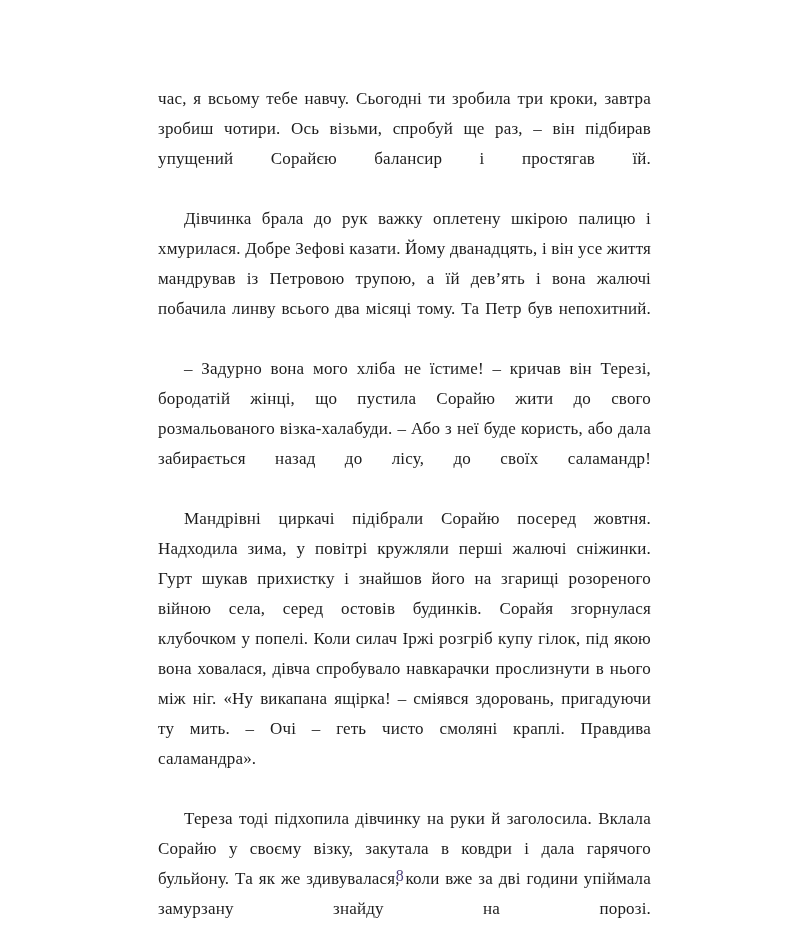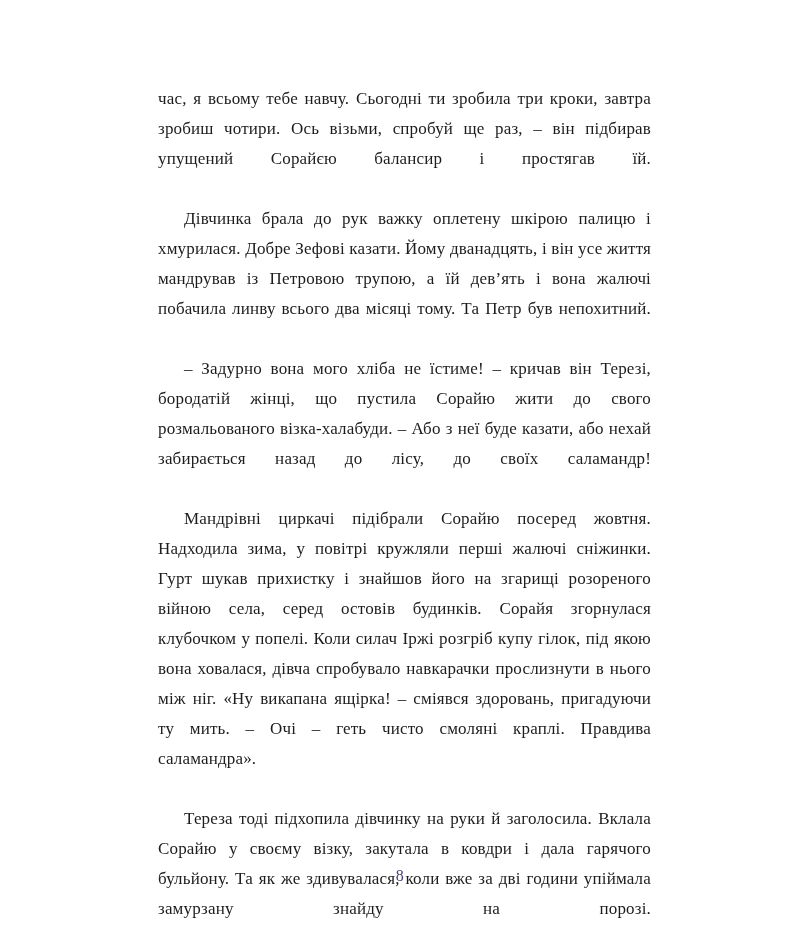--- a/index.html
+++ b/index.html
@@ -73,21 +73,21 @@
   }
 </style>
 </head>
 <body>
 
 <div id="page">
 
   <div id="text-column">
     <p class="para continued">час, я всьому тебе навчу. Сьогодні ти зробила три кроки, завтра зробиш чотири. Ось візьми, спробуй ще раз, – він підбирав упущений Сорайєю балансир і простягав їй.</p>
     <p class="para">Дівчинка брала до рук важку оплетену шкірою палицю і хмурилася. Добре Зефові казати. Йому дванадцять, і він усе життя мандрував із Петровою трупою, а їй дев’ять і вона жалючі побачила линву всього два місяці тому. Та Петр був непохитний.</p>
-    <p class="para">– Задурно вона мого хліба не їстиме! – кричав він Терезі, бородатій жінці, що пустила Сорайю жити до свого розмальованого візка-халабуди. – Або з неї буде казати, або нехай забирається назад до лісу, до своїх саламандр!</p>
+    <p class="para">– Задурно вона мого хліба не їстиме! – кричав він Терезі, бородатій жінці, що пустила Сорайю жити до свого розмальованого візка-халабуди. – Або з неї буде користь, або дала забирається назад до лісу, до своїх саламандр!</p>
     <p class="para">Мандрівні циркачі підібрали Сорайю посеред жовтня. Надходила зима, у повітрі кружляли перші жалючі сніжинки. Гурт шукав прихистку і знайшов його на згарищі розореного війною села, серед остовів будинків. Сорайя згорнулася клубочком у попелі. Коли силач Іржі розгріб купу гілок, під якою вона ховалася, дівча спробувало навкарачки прослизнути в нього між ніг. «Ну викапана ящірка! – сміявся здоровань, пригадуючи ту мить. – Очі – геть чисто смоляні краплі. Правдива саламандра».</p>
     <p class="para">Тереза тоді підхопила дівчинку на руки й заголосила. Вклала Сорайю у своєму візку, закутала в ковдри і дала гарячого бульйону. Та як же здивувалася, коли вже за дві години упіймала замурзану знайду на порозі.</p>
 
   </div>
 
   <div id="folio">8</div>
 
 </div>
 
 </body></html>

